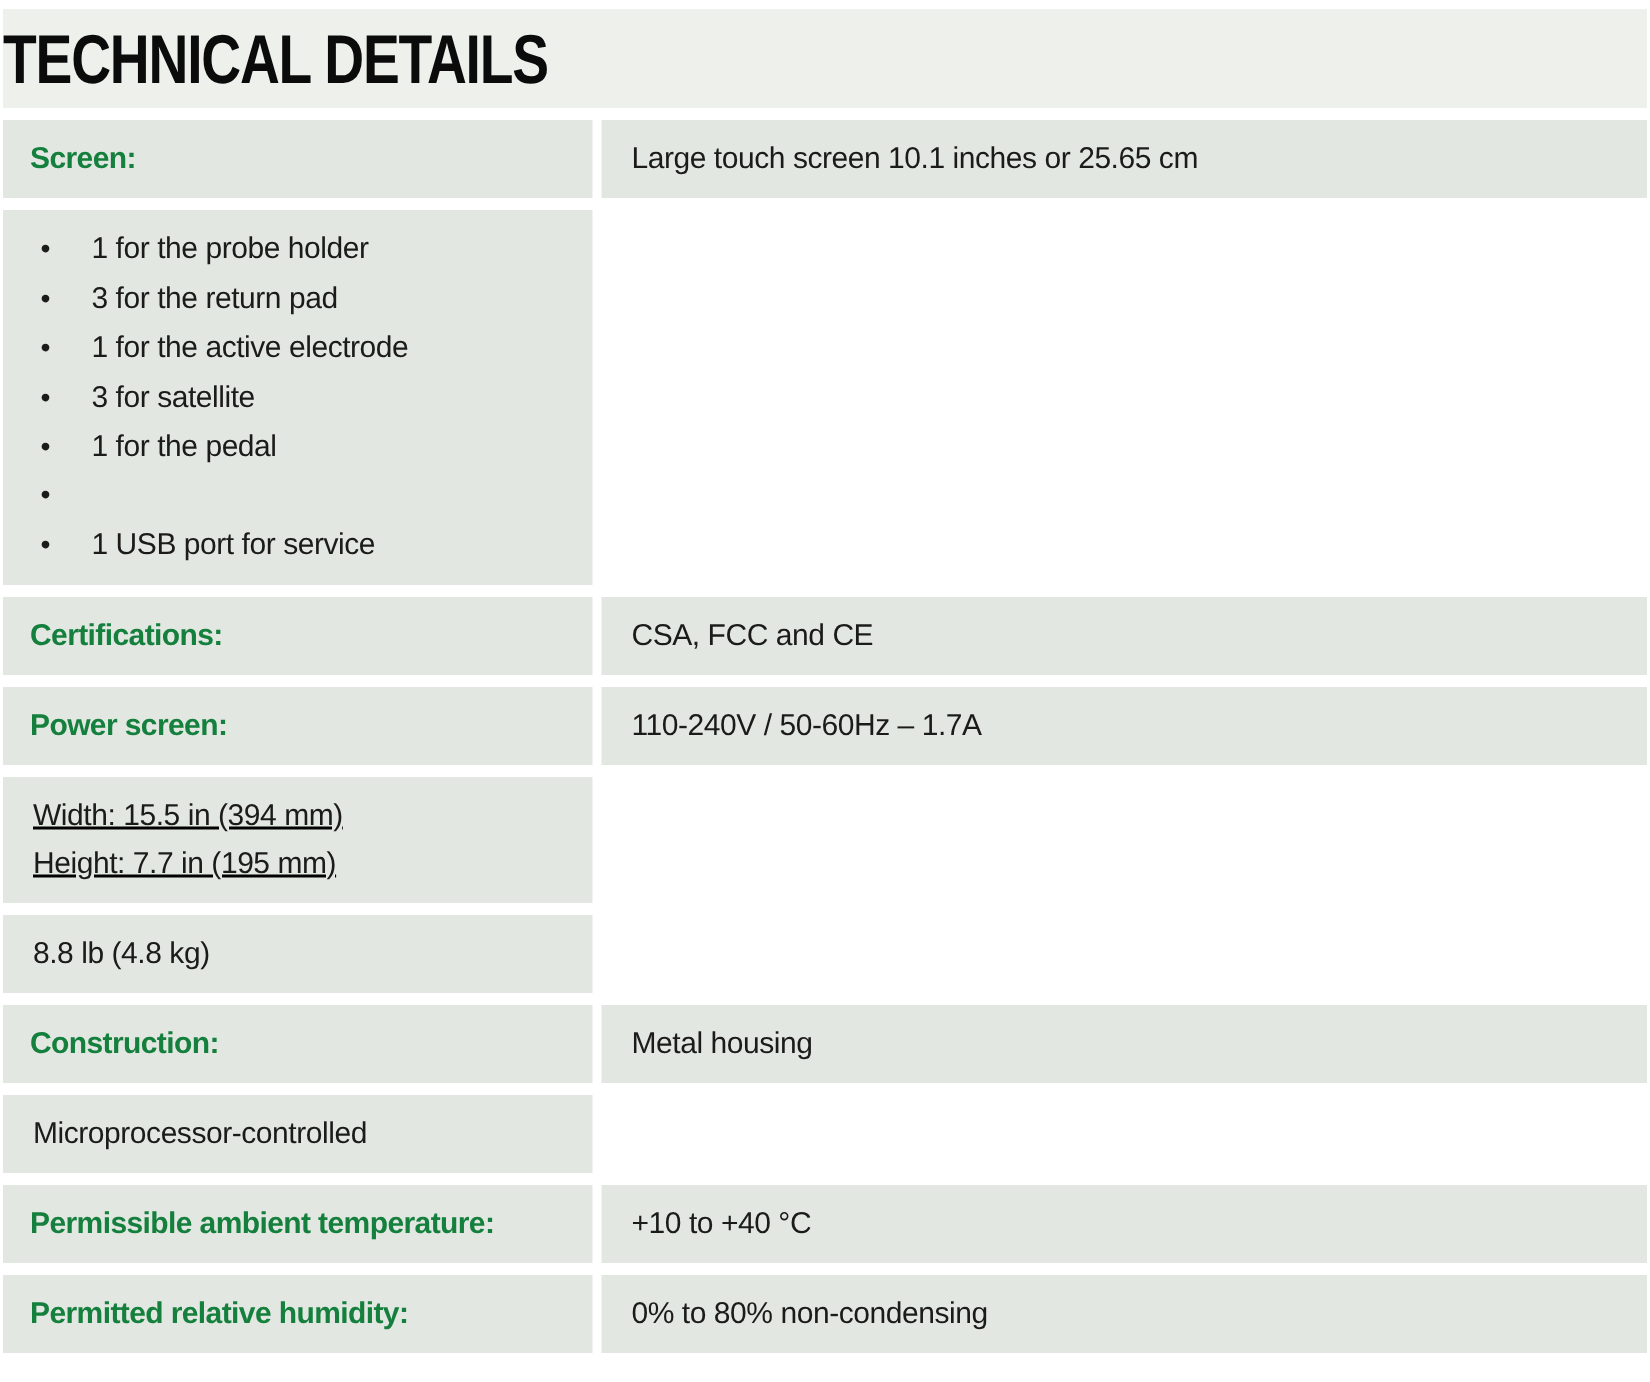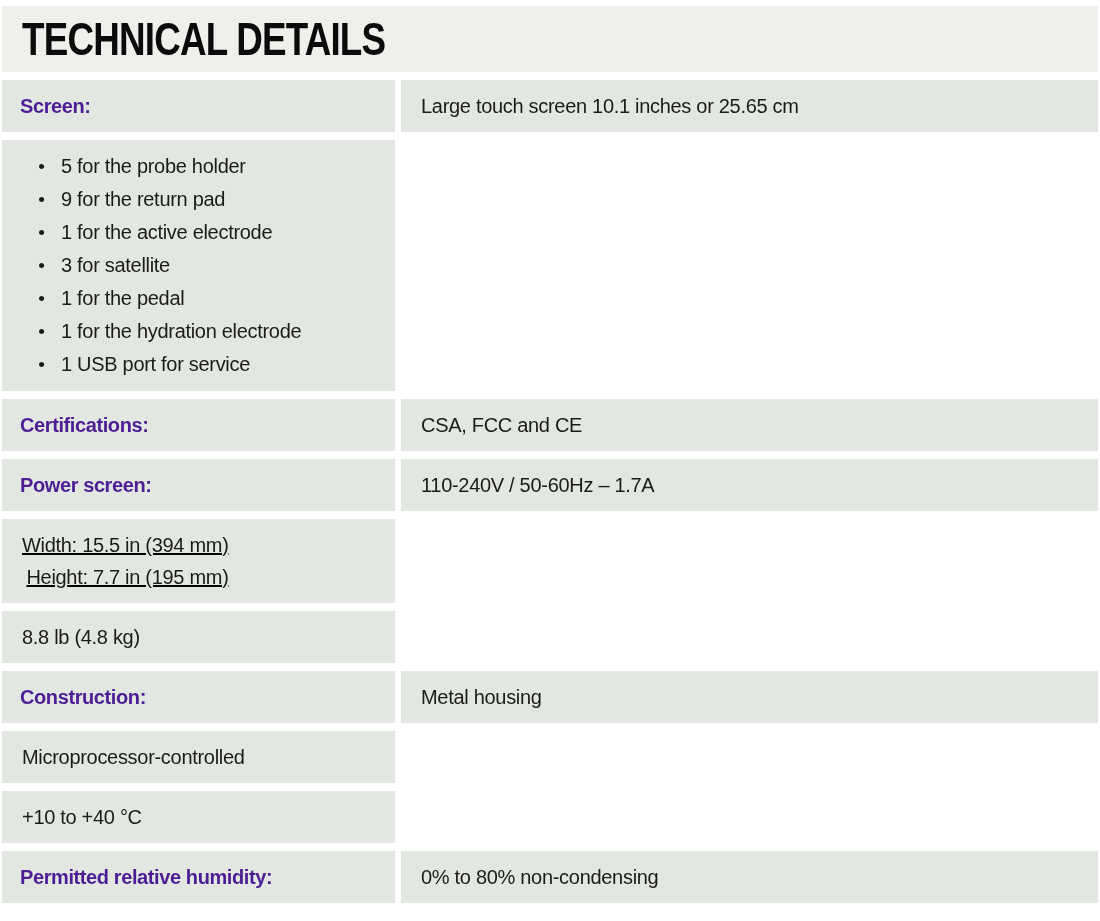--- a/index.html
+++ b/index.html
@@ -17,21 +17,20 @@
     display: flex;
     flex-direction: column;
     row-gap: 8px;
     overflow: hidden;
   }
   .title-band {
     background: #eef0ec;
     height: 66px;
     display: flex;
     align-items: center;
-    padding-left: 20px;
     flex: 0 0 auto;
   }
   .page-title {
     font-size: 46px;
     font-weight: 700;
     color: #0b0b0b;
     letter-spacing: -1px;
     transform: scaleX(0.80);
     transform-origin: left center;
     white-space: nowrap;
@@ -47,25 +46,25 @@
     grid-template-columns: 393px 1fr;
     column-gap: 6px;
   }
   .cell {
     background: #e3e7e2;
     display: flex;
     align-items: center;
     box-sizing: border-box;
   }
   .label-cell { padding: 10px 14px 10px 18px; }
-  .value-cell { padding: 10px 16px 10px 20px; text-align: right; }
+  .value-cell { padding: 10px 16px 10px 20px; }
   .label {
     font-size: 20px;
     font-weight: 700;
-    color: #4c1d95;
+    color: #15803d;
     letter-spacing: -0.4px;
     line-height: 32px;
   }
   .value {
     font-size: 20px;
     font-weight: 400;
     color: #1b1b19;
     letter-spacing: -0.3px;
     line-height: 32px;
   }
@@ -107,41 +106,40 @@
       <div class="cell value-cell">
         <span class="value">Large touch screen 10.1 inches or 25.65 cm</span>
       </div>
     </div>
 
     <div class="row">
       <div class="cell value-cell">
         <ul class="bullet-list">
           <li class="bullet-item">
             <span class="bullet-dot">•</span>
-            <span class="value">5 for the probe holder</span>
-          </li>
-          <li class="bullet-item">
-            <span class="bullet-dot">•</span>
-            <span class="value">9 for the return pad</span>
+            <span class="value">1 for the probe holder</span>
+          </li>
+          <li class="bullet-item">
+            <span class="bullet-dot">•</span>
+            <span class="value">3 for the return pad</span>
           </li>
           <li class="bullet-item">
             <span class="bullet-dot">•</span>
             <span class="value">1 for the active electrode</span>
           </li>
           <li class="bullet-item">
             <span class="bullet-dot">•</span>
             <span class="value">3 for satellite</span>
           </li>
           <li class="bullet-item">
             <span class="bullet-dot">•</span>
             <span class="value">1 for the pedal</span>
           </li>
           <li class="bullet-item">
             <span class="bullet-dot">•</span>
-            <span class="value">1 for the hydration electrode</span>
           </li>
           <li class="bullet-item">
             <span class="bullet-dot">•</span>
             <span class="value">1 USB port for service</span>
           </li>
         </ul>
       </div>
     </div>
 
     <div class="row">
@@ -186,20 +184,23 @@
       </div>
     </div>
 
     <div class="row">
       <div class="cell value-cell">
         <span class="value">Microprocessor-controlled</span>
       </div>
     </div>
 
     <div class="row">
+      <div class="cell label-cell">
+        <span class="label">Permissible ambient temperature:</span>
+      </div>
       <div class="cell value-cell">
         <span class="value">+10 to +40 °C</span>
       </div>
     </div>
 
     <div class="row">
       <div class="cell label-cell">
         <span class="label">Permitted relative humidity:</span>
       </div>
       <div class="cell value-cell">

